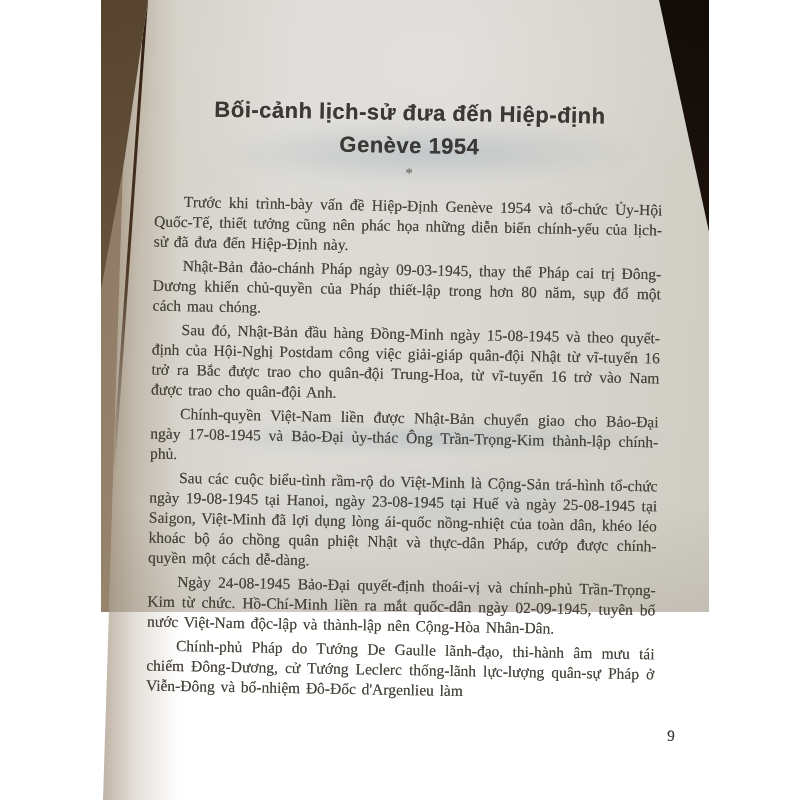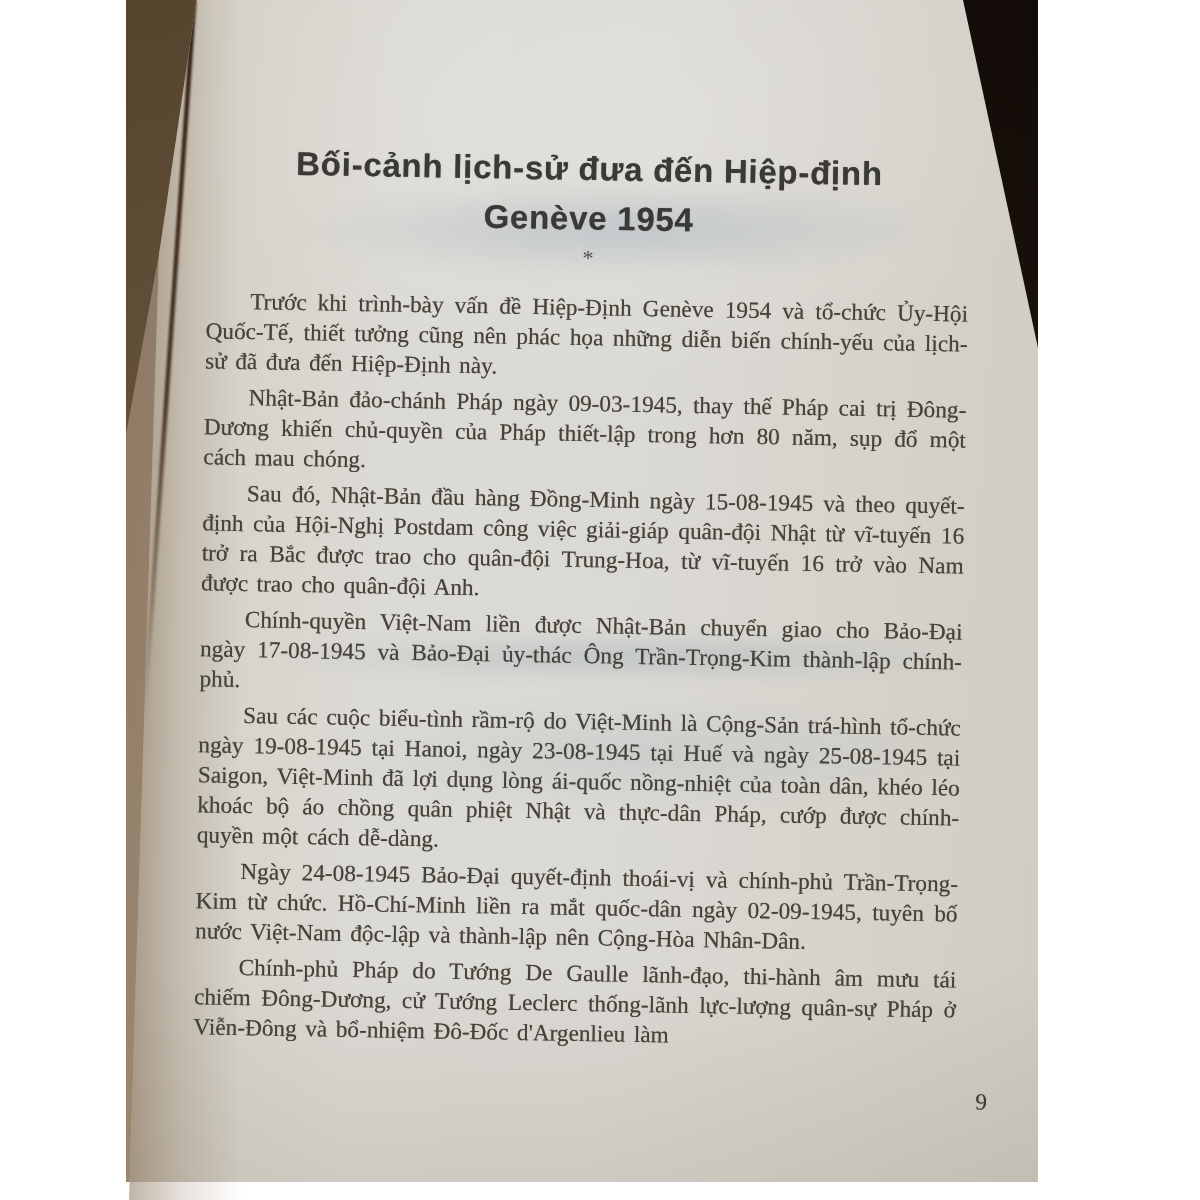--- a/index.html
+++ b/index.html
@@ -6,21 +6,21 @@
   body{
     width:800px;height:800px;
     background:#ffffff;
     font-family:"Liberation Serif", serif;
     overflow:hidden;
     position:relative;
   }
   .photo{position:absolute;inset:0;}
   
   .book{
-    position:absolute;left:84px;top:0;width:608px;height:788px;
+    position:absolute;left:101px;top:0;width:608px;height:612px;
     background:linear-gradient(100deg,#8a7560,#a4927a 30%,#6b5949);
   }
   
   .wedge-left{
     position:absolute;inset:0;
     clip-path:polygon(0px 0px,54px 0px,20px 180px,0px 290px);
     background:linear-gradient(168deg,#56442f,#6e5a44 55%,#93816b);
   }
   .wedge-right{
     position:absolute;inset:0;

